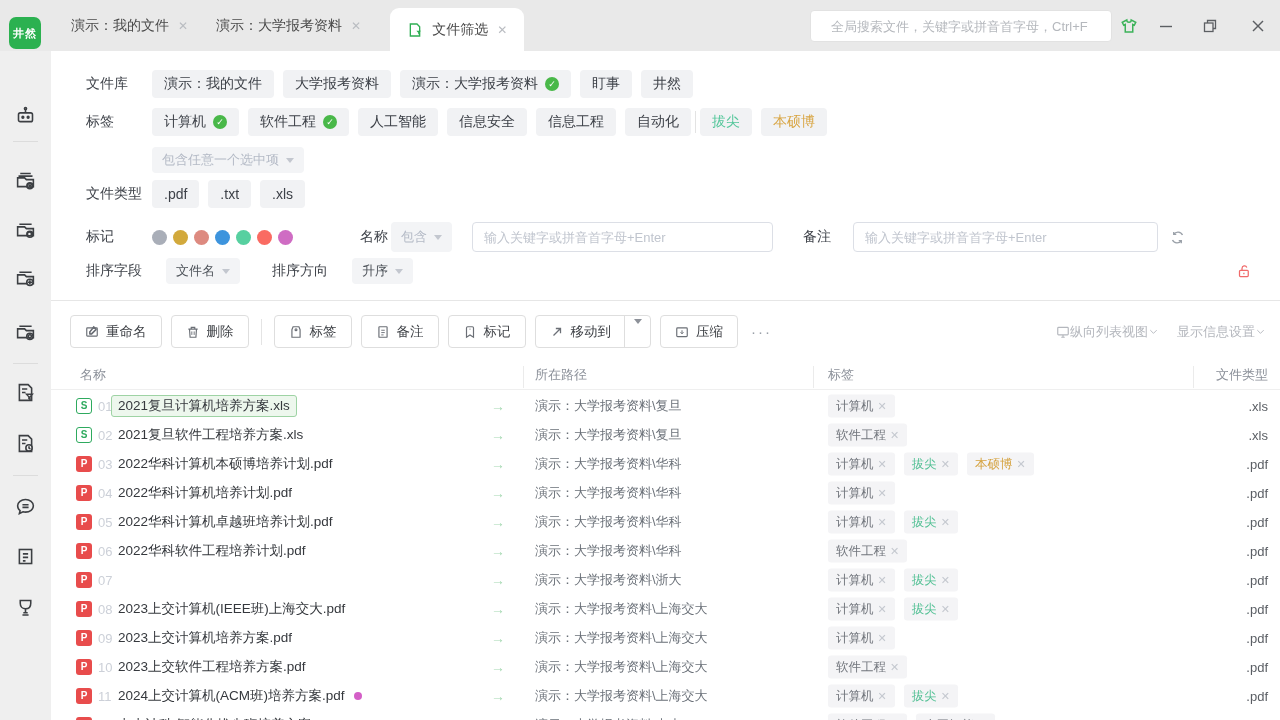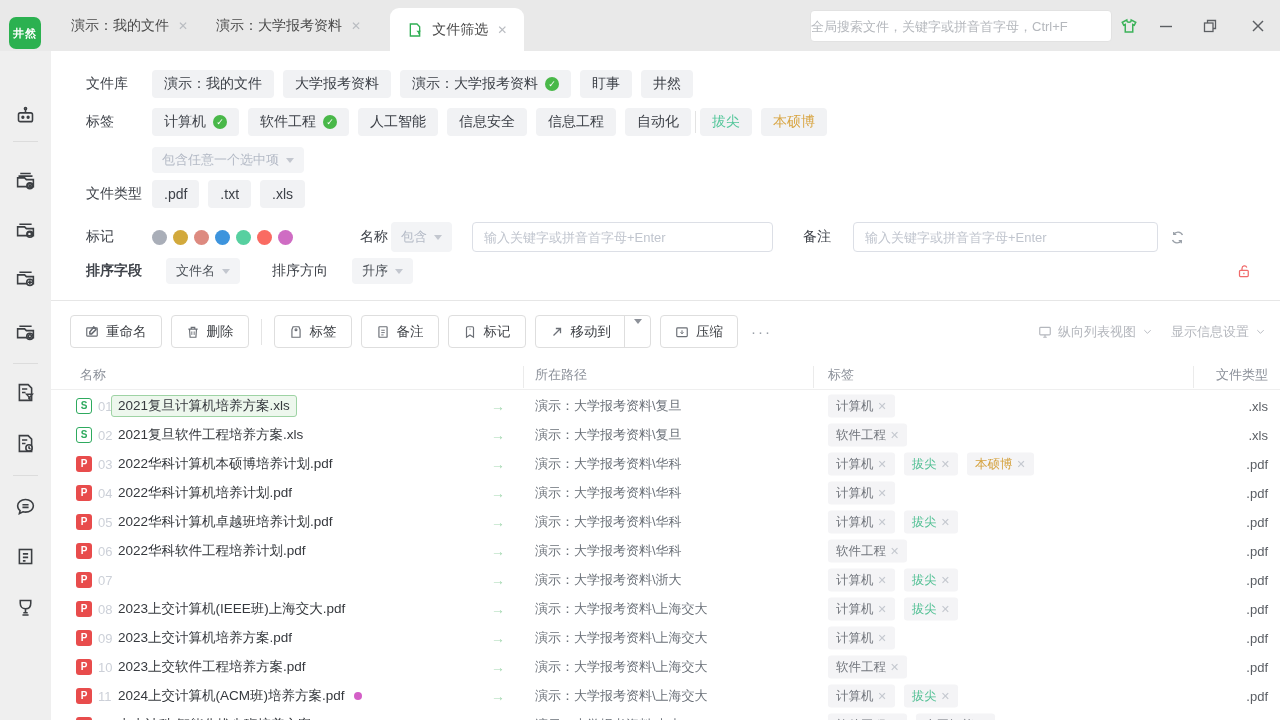--- a/index.html
+++ b/index.html
@@ -15,38 +15,38 @@
   #tabs { position:absolute; left:57px; top:0; height:51px; display:flex; align-items:center; }
   .tab { display:flex; align-items:center; gap:9px; padding:0 14px; height:51px;
     font-size:14px; color:#4a4a4a; cursor:default; }
   .tab .x { color:#b9bcc1; font-size:12px; }
   .tab.active { background:#fff; height:43px; margin-top:8px; border-radius:9px 9px 0 0; padding:0 17px;margin-left:15px; }
   .tab.active .ticon { display:inline-flex; }
   .ticon { width:16px; height:16px; color:#2fae53; }
   #searchbox { position:absolute; left:810px; top:10px; width:302px; height:32px;
     background:#fff; border:1px solid #e2e2e2; border-radius:4px; }
   #searchbox input { width:100%; height:100%; border:none; outline:none; background:transparent;
-    font-size:13px; color:#444; padding:0 0; font-family:inherit; }
+    font-size:13px; color:#444; padding:0 20px; font-family:inherit; }
   #searchbox input::placeholder { color:#b5b8bd; }
   .wbtn { position:absolute; top:14px; width:24px; height:24px; display:flex; align-items:center;
     justify-content:center; color:#5c5f63; }
   #skin { left:1117px; color:#3db35a; }
   #minb { left:1154px; } #maxb { left:1198px; } #closeb { left:1246px; }
 
   
   #sidebar { position:absolute; left:0; top:51px; width:51px; height:669px; background:#efefef; }
   .sicon { position:absolute; left:15px; width:21px; height:21px; color:#3c3f43; }
   .sdiv { position:absolute; left:13px; width:25px; height:1px; background:#dcdcdc; }
 
   
   #main { position:absolute; left:51px; top:51px; width:1229px; height:669px; background:#fff; }
 
   .frow { position:absolute; left:35px; display:flex; align-items:center; }
   .flabel { width:66px; font-size:14px; color:#3f434a; flex:none; }
-  .flabel.w80 { width:80px;font-weight:bold; }
+  .flabel.w80 { width:80px; }
   .chips { display:flex; align-items:center; gap:9px; }
   .chip { background:#f1f2f4; border-radius:4px; padding:0 12px; height:28px; display:flex;
     align-items:center; font-size:14px; color:#3d4148; cursor:pointer; }
   .chip .chk { width:14px; height:14px; border-radius:50%; background:#49b849; color:#fff;
     font-size:9px; line-height:14px; text-align:center; margin-left:7px; }
   .chip.c-green { color:#55c79b; }
   .chip.c-orange { color:#d8a440; }
   .vsep { width:1px; height:22px; background:#e3e3e3; margin:0 4px; }
 
   .sel { background:#f3f4f6; border-radius:4px; height:26px; display:flex; align-items:center;
@@ -65,21 +65,21 @@
   #toolbar { position:absolute; left:19px; top:264px; height:33px; display:flex; align-items:center; gap:9px; }
   .tbtn { height:33px; border:1px solid #dedede; border-radius:4px; background:#fff; display:flex;
     align-items:center; gap:7px; padding:14px 14px; font-size:13.5px; color:#3c3f44; cursor:pointer; }
   .tbtn svg { width:14px; height:14px; color:#6b6f76; }
   .tbtn .split { width:1px; height:31px; background:#dedede; margin:0 0 0 6px; }
   .tbtn .dcaret { padding:0 2px; }
   .tdiv { width:1px; height:26px; background:#e4e4e4; margin:0 3px; }
   .more { color:#9aa0a8; font-size:15px; letter-spacing:2px; padding:0 4px; cursor:pointer; }
   #viewctl { position:absolute; right:14px; top:264px; height:33px; display:flex; align-items:center;
     gap:18px; font-size:13px; color:#b4b7bd; }
-  .vitem { display:flex; align-items:center; gap:6px; cursor:pointer; }
+  .vitem { display:flex; align-items:center; gap:0; cursor:pointer; }
   .vitem svg { width:14px; height:14px; }
 
   
   #thead { position:absolute; left:0; top:307px; width:1229px; height:32px; border-bottom:1px solid #efefef;
     font-size:13px; color:#8b9099; }
   #thead span { position:absolute; top:8px; }
   .hline { position:absolute; top:5px; width:1px; height:22px; background:#ebebeb; }
   #tbody { position:absolute; left:0; top:340px; width:1229px; height:329px; overflow:hidden; }
   .trow { position:relative; height:29px; width:1229px; }
   .trow > * { position:absolute; top:50%; transform:translateY(-50%); }

